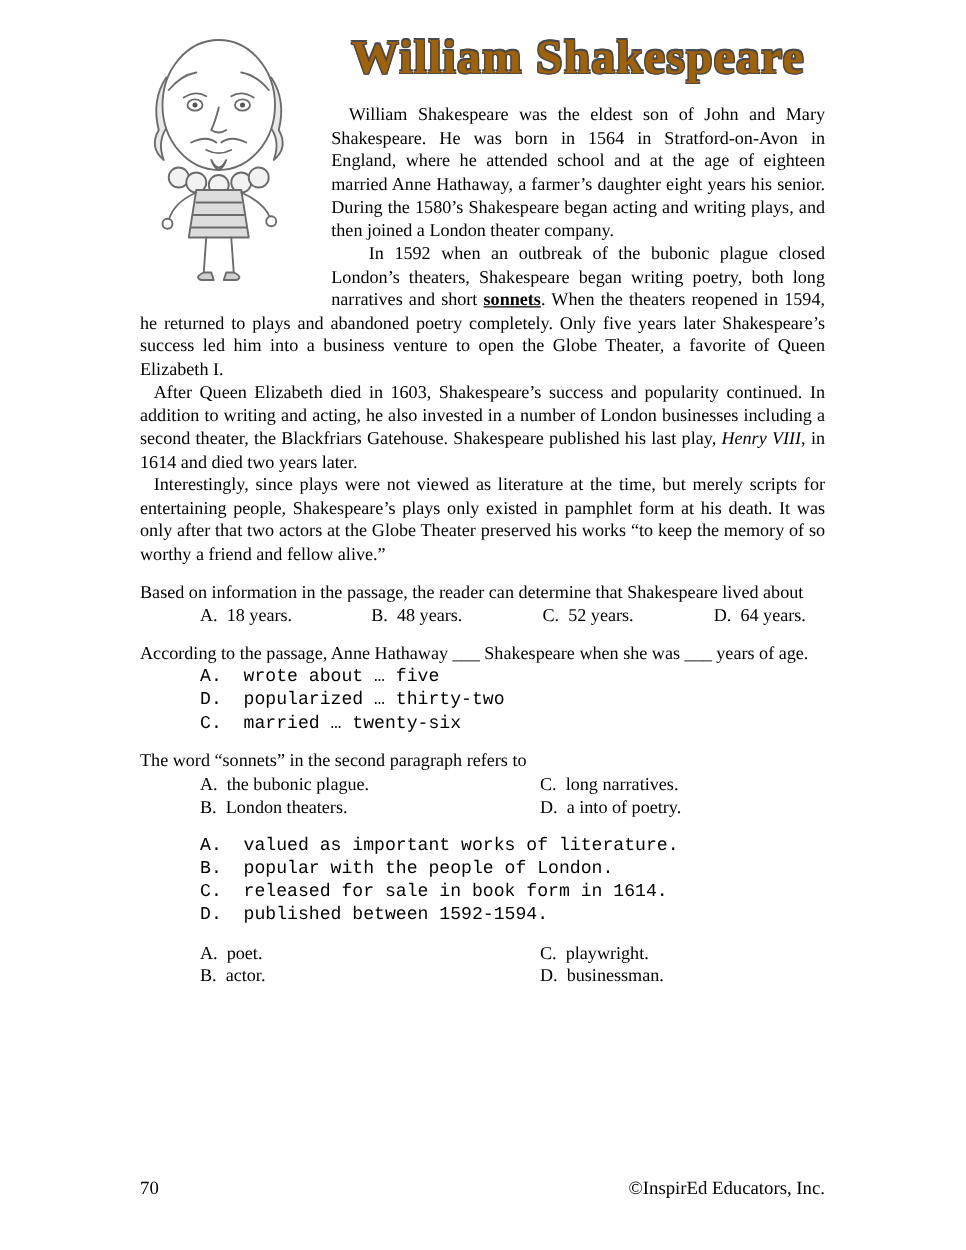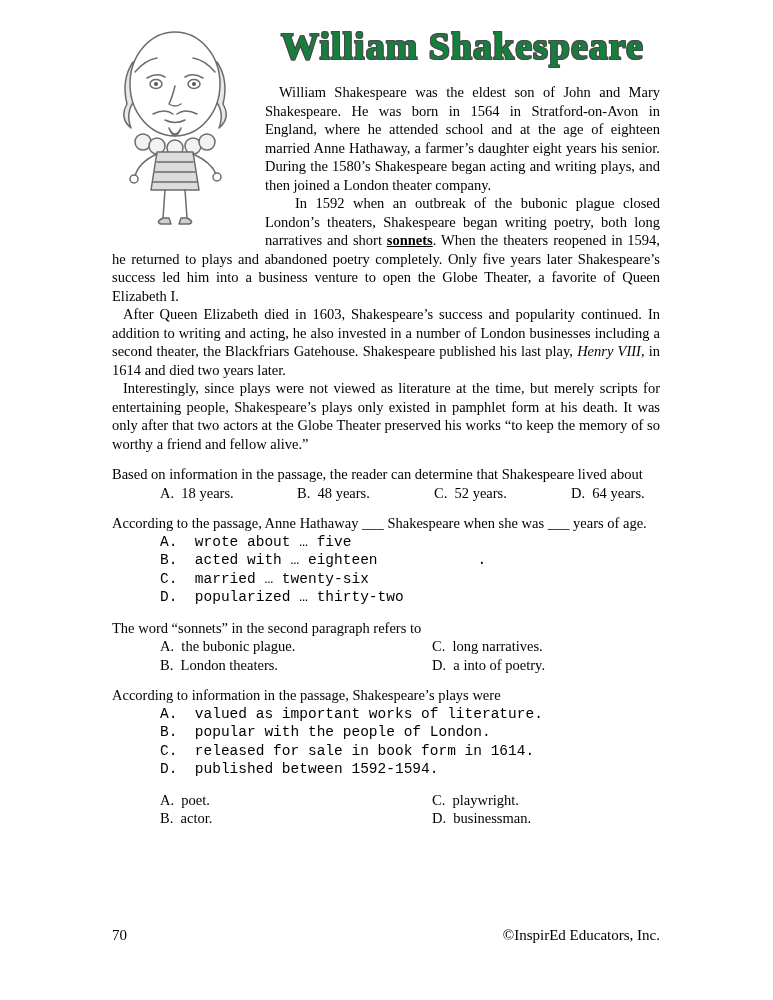--- a/index.html
+++ b/index.html
@@ -24,21 +24,21 @@
     margin: 0 10px 4px -17px;
   }
   h1.title {
     margin: 0 0 12px 0;
     font-size: 38px;
     line-height: 49px;
     font-weight: bold;
     text-align: center;
     white-space: nowrap;
     letter-spacing: 1px;
-    color: #15803d;
+    color: #a16207;
     text-shadow:
       -1px -1px 0 #4a4a4a, 1px -1px 0 #4a4a4a,
       -1px  1px 0 #4a4a4a, 1px  1px 0 #4a4a4a,
       -1px  0   0 #4a4a4a, 1px  0   0 #4a4a4a,
        0   -1px 0 #4a4a4a, 0    1px 0 #4a4a4a;
   }
   p.passage { margin: 0; text-align: justify; }
   .indent1 { text-indent: 14px; }
   .indent2 { text-indent: 30px; }
   .indent-small { text-indent: 11px; }
@@ -50,21 +50,21 @@
   .opts-row { display: flex; margin-left: 48px; }
   .opts-row .opt { width: 137px; }
   .opts-row .opt:last-child { width: auto; }
   .opts-list { margin-left: 48px; font-family: Liberation Mono, monospace; }
   .opts-grid { margin-left: 48px; display: grid; grid-template-columns: 272px auto; }
   .stray-dot { display: inline-block; margin-left: 100px; }
   .footer {
     position: absolute;
     left: 112px;
     right: 113px;
-    bottom: 56px;
+    bottom: 40px;
     display: flex;
     justify-content: space-between;
     font-size: 15px;
   }
 </style>
 </head>
 <body>
 
 <div class="page">
 
@@ -124,38 +124,36 @@
       <span class="opt">B.  48 years.</span>
       <span class="opt">C.  52 years.</span>
       <span class="opt">D.  64 years.</span>
     </div>
   </div>
 
   <div class="q">
     <div class="stem">According to the passage, Anne Hathaway ___ Shakespeare when she was ___ years of age.</div>
     <div class="opts-list">
       <div class="opt">A.  wrote about … five</div>
-      <div class="opt"><span>B.  acted with … eighteen</span><span class="stray-dot">.</span></div>
+      <div class="opt">D.  popularized … thirty-two</div>
       <div class="opt">C.  married … twenty-six</div>
-      <div class="opt">D.  popularized … thirty-two</div>
     </div>
   </div>
 
   <div class="q">
     <div class="stem">The word “sonnets” in the second paragraph refers to</div>
     <div class="opts-grid">
       <span class="opt">A.  the bubonic plague.</span>
       <span class="opt">C.  long narratives.</span>
       <span class="opt">B.  London theaters.</span>
       <span class="opt">D.  a into of poetry.</span>
     </div>
   </div>
 
   <div class="q">
-    <div class="stem">According to information in the passage, Shakespeare’s plays were</div>
     <div class="opts-list">
       <div class="opt">A.  valued as important works of literature.</div>
       <div class="opt">B.  popular with the people of London.</div>
       <div class="opt">C.  released for sale in book form in 1614.</div>
       <div class="opt">D.  published between 1592-1594.</div>
     </div>
   </div>
 
   <div class="q">
     <div class="opts-grid">

